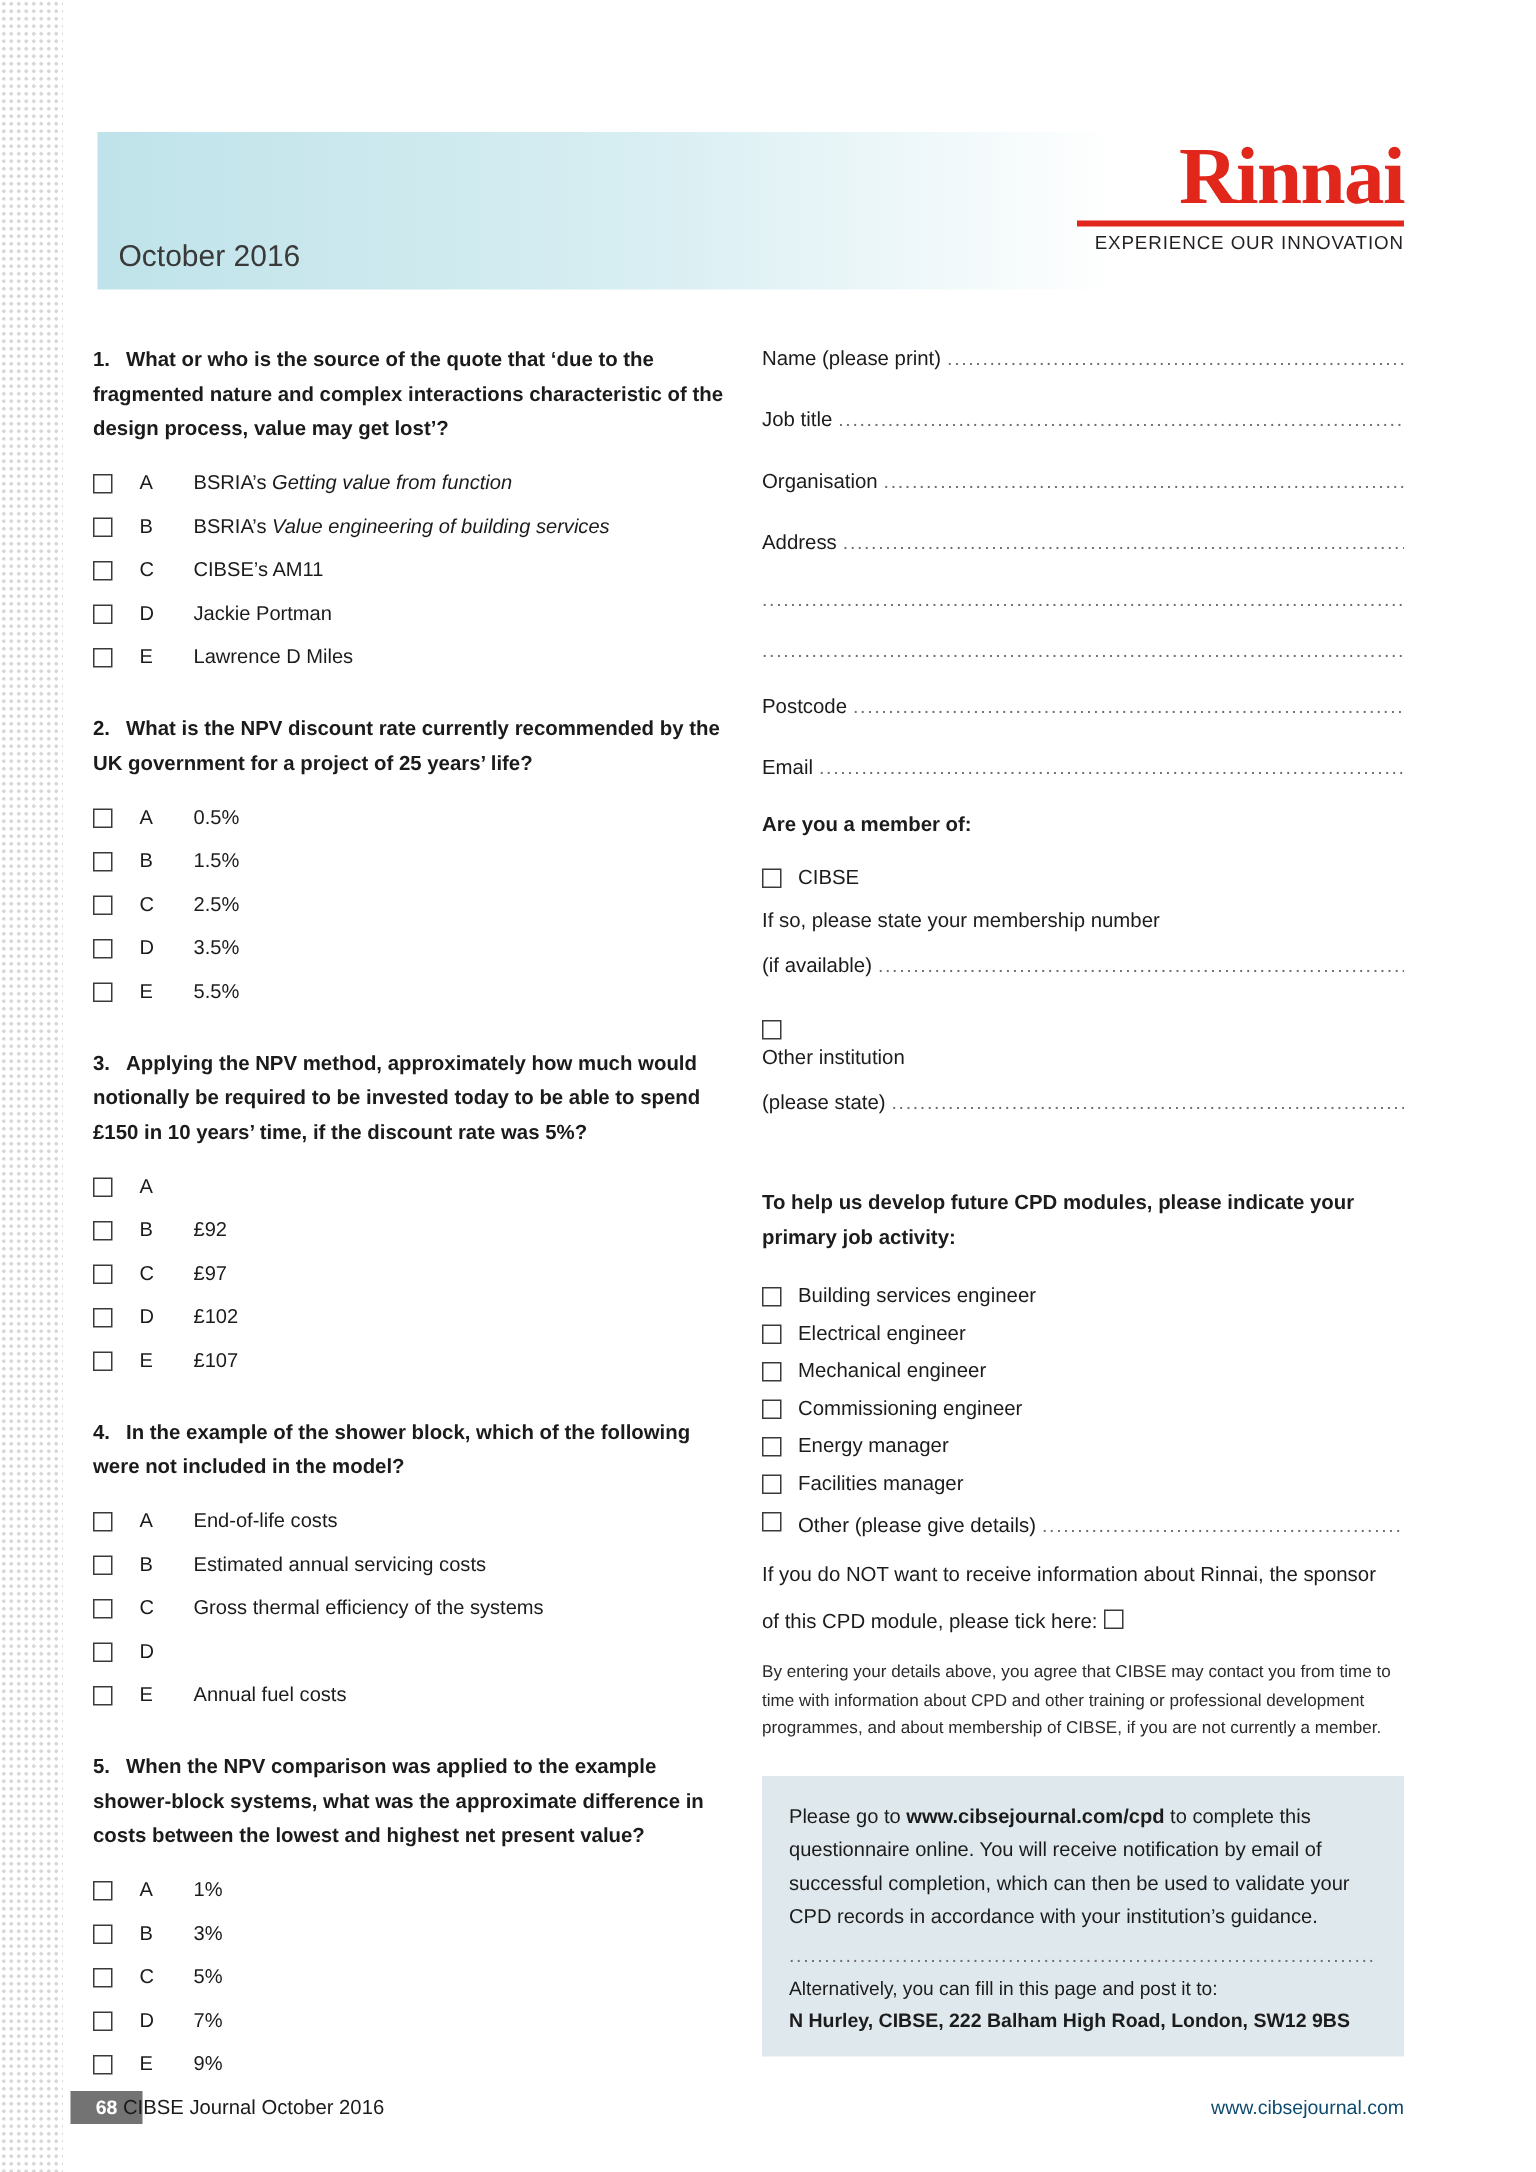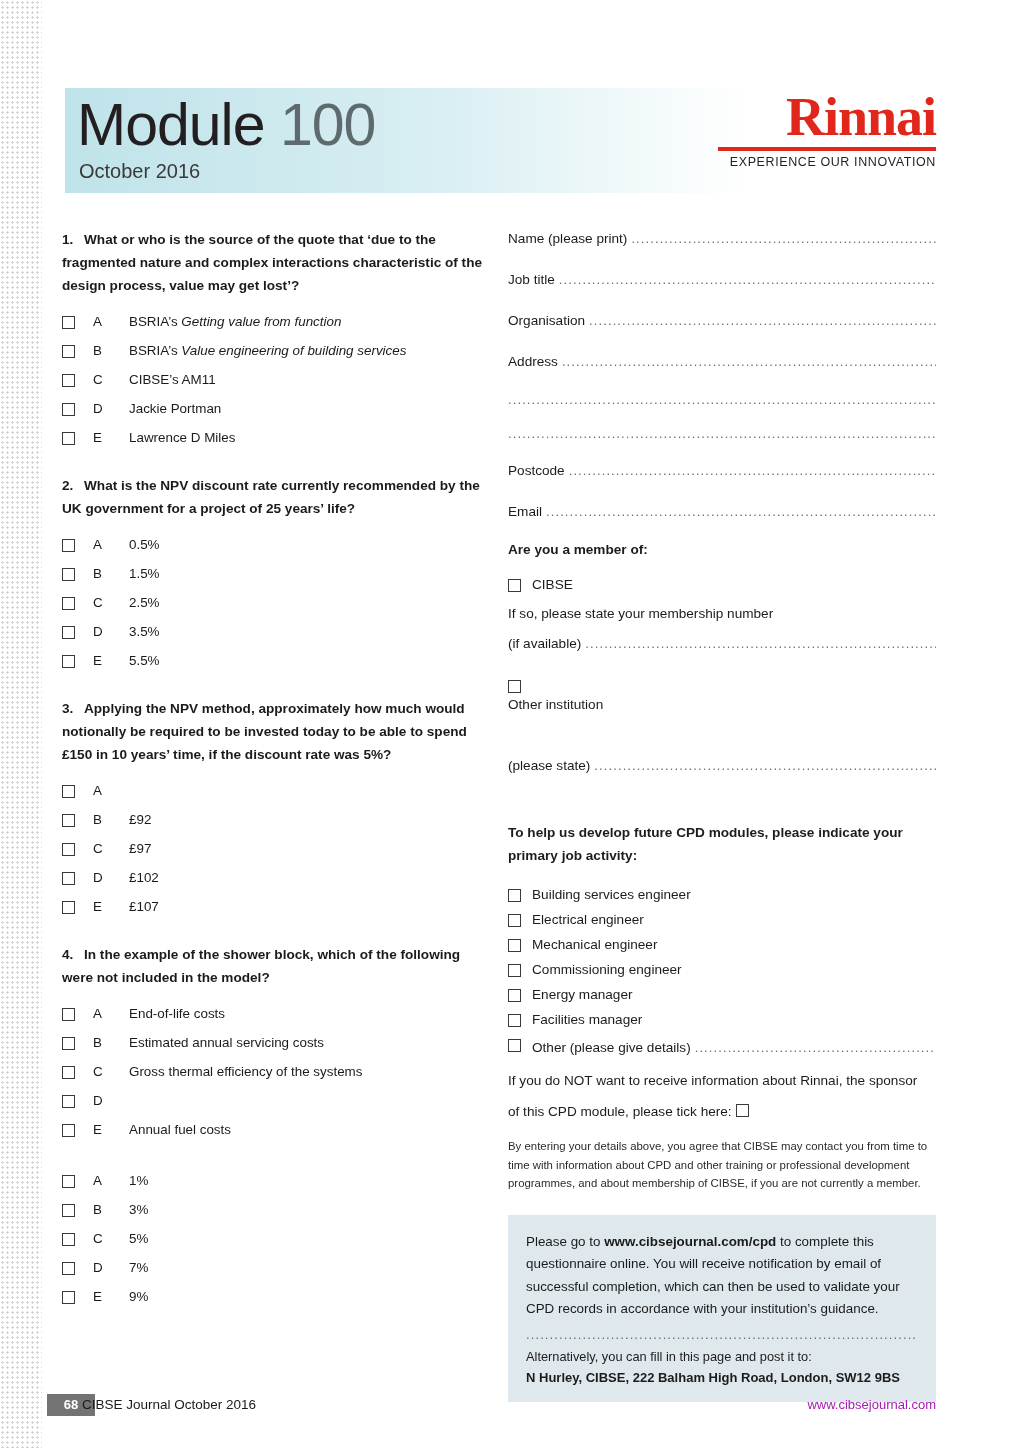--- a/index.html
+++ b/index.html
@@ -115,34 +115,31 @@
   }
   .pagebox{
     position:absolute;left:5px;top:0;width:48px;height:22px;background:#737373;
     color:#fff;font-size:13px;font-weight:700;text-align:center;line-height:22px;
   }
   .foot-left{
     position:absolute;left:40px;top:0;line-height:22px;font-size:13.5px;color:#1b1b1b;
   }
   .foot-left b{font-weight:400;}
   .foot-right{
-    position:absolute;right:88px;top:0;line-height:22px;font-size:13px;color:#a21caf;
+    position:absolute;right:88px;top:0;line-height:22px;font-size:13px;color:#0c4a6e;
   }
 </style>
 </head>
 <body>
 
 <div class="page">
 
   <div class="edge-strip"></div>
 
   <div class="header">
-    <div class="module-title">
-      <span>Module </span><span class="num">100</span>
-    </div>
     <div class="module-date">October 2016</div>
     <div class="rinnai">
       <div class="rinnai-word">Rinnai</div>
       <div class="rinnai-rule"></div>
       <div class="rinnai-sub">EXPERIENCE OUR INNOVATION</div>
     </div>
   </div>
 
   <div class="col-left">
       <p class="q"><span class="qnum">1.</span><span>What or who is the source of the quote that ‘due to the fragmented nature and complex interactions characteristic of the design process, value may get lost’?</span></p>
@@ -248,20 +245,21 @@
         <div class="opt">
           <span class="box"></span>
           <span class="opt-letter">D</span>
         </div>
         <div class="opt">
           <span class="box"></span>
           <span class="opt-letter">E</span>
           <span class="opt-text"><span> Annual fuel costs</span></span>
         </div>
       </div>
+      <p class="q"><span class="qnum">5.</span><span>When the NPV comparison was applied to the example shower-block systems, what was the approximate difference in costs between the lowest and highest net present value?</span></p>
       <div class="opts">
         <div class="opt">
           <span class="box"></span>
           <span class="opt-letter">A</span>
           <span class="opt-text"><span>1%</span></span>
         </div>
         <div class="opt">
           <span class="box"></span>
           <span class="opt-letter">B</span>
           <span class="opt-text"><span>3%</span></span>
@@ -324,21 +322,21 @@
     <div class="plain">If so, please state your membership number</div>
     <div class="field">
       <span class="lbl">(if available)</span>
       <span class="dots">.................................................................................................</span>
     </div>
 
     <div class="chk-line" style="margin-top:14px;flex-direction:column;">
       <span class="box"></span>
       <span>Other institution</span>
     </div>
-    <div class="field" style="margin-top:39px;">
+    <div class="field" style="margin-top:8px;">
       <span class="lbl">(please state)</span>
       <span class="dots">.................................................................................................</span>
     </div>
 
     <div class="sec-title" style="margin-top:44px;line-height:23px;">To help us develop future CPD modules, please indicate your primary job activity:</div>
 
     <div class="joblist">
         <div class="chk-line">
           <span class="box"></span>
           <span>Building services engineer</span>

